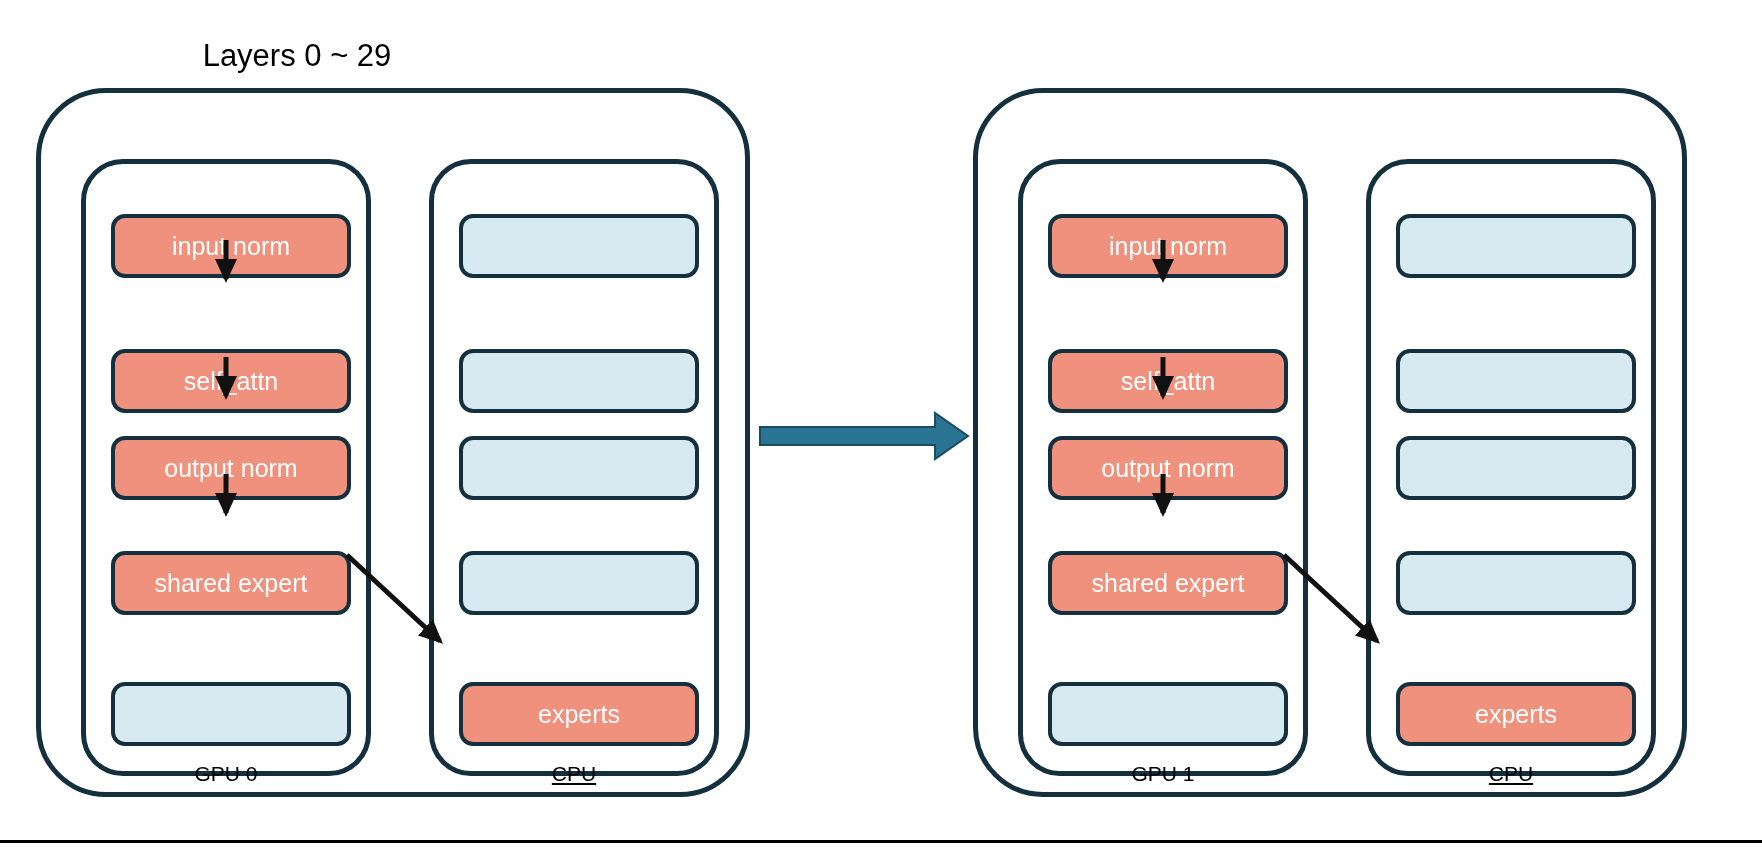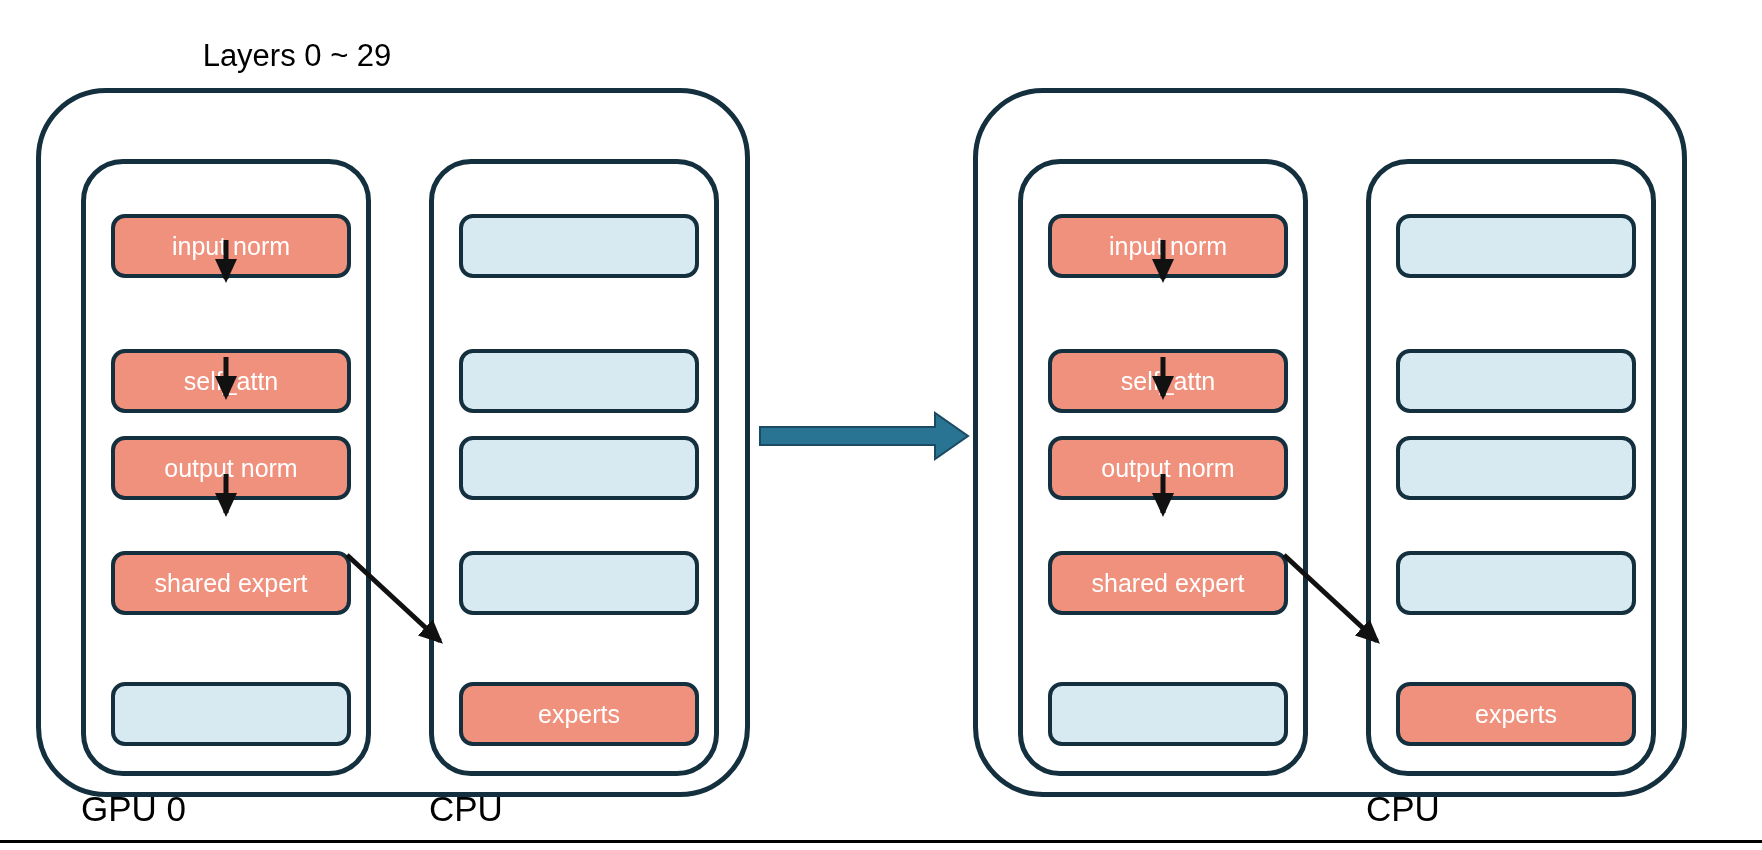--- a/index.html
+++ b/index.html
@@ -35,25 +35,25 @@
   .node{
     position:absolute;left:25px;width:240px;height:64px;
     border:4px solid var(--outline);border-radius:14px;box-sizing:border-box;
     display:flex;align-items:center;justify-content:center;
     font-size:25px;color:var(--text-on-module);white-space:nowrap;
   }
   .node.module{background:var(--module-fill);}
   .node.slot{background:var(--slot-fill);}
   .r0{top:50px}.r1{top:185px}.r2{top:272px}.r3{top:387px}.r4{top:518px}
   .col-label{
-    position:absolute;top:698px;width:290px;
-    font-size:35px;line-height:36px;color:var(--text-default);
+    position:absolute;top:663px;width:290px;text-align:center;
+    font-size:21px;line-height:36px;color:var(--text-default);
   }
   .col-label.gpu{left:40px;}
-  .col-label.cpu{left:388px;}
+  .col-label.cpu{left:388px;text-decoration:underline;}
   .arrow-layer{position:absolute;top:0;left:0;width:714px;height:709px;pointer-events:none;}
   .flow-line{stroke:var(--flow-arrow);stroke-width:5;}
   .flow-head{fill:var(--flow-arrow);}
   .transfer-arrow{position:absolute;left:755px;top:403px;width:225px;height:62px;}
   .transfer-arrow polygon{fill:var(--transfer-arrow-fill);stroke:var(--transfer-arrow-stroke);stroke-width:2;}
   .transfer-text{
     position:absolute;left:788px;top:452px;
     font-size:29px;line-height:38px;color:var(--text-default);white-space:nowrap;
   }
   .bottom-rule{position:absolute;left:0;top:840px;width:1762px;height:3px;background:#000;}
@@ -144,20 +144,21 @@
           <marker id="ah1" markerUnits="userSpaceOnUse" markerWidth="24" markerHeight="22" refX="20" refY="11" orient="auto">
             <path class="flow-head" d="M0,0 L24,11 L0,22 z"></path>
           </marker>
         </defs>
         <line class="flow-line" x1="185" y1="147" x2="185" y2="186" marker-end="url(#ah1)"></line>
         <line class="flow-line" x1="185" y1="264" x2="185" y2="303" marker-end="url(#ah1)"></line>
         <line class="flow-line" x1="185" y1="381" x2="185" y2="420" marker-end="url(#ah1)"></line>
         <line class="flow-line" x1="306" y1="462" x2="399" y2="548" marker-end="url(#ah1)"></line>
       </svg>
 
+      <div class="col-label gpu">GPU 1</div>
       <div class="col-label cpu">CPU</div>
     </div>
   </div>
 
   <svg class="transfer-arrow" viewBox="0 0 225 62">
     <polygon points="5,24 180,24 180,10 213,33 180,56 180,42 5,42"></polygon>
   </svg>
 
   <div class="bottom-rule"></div>
 </div>

